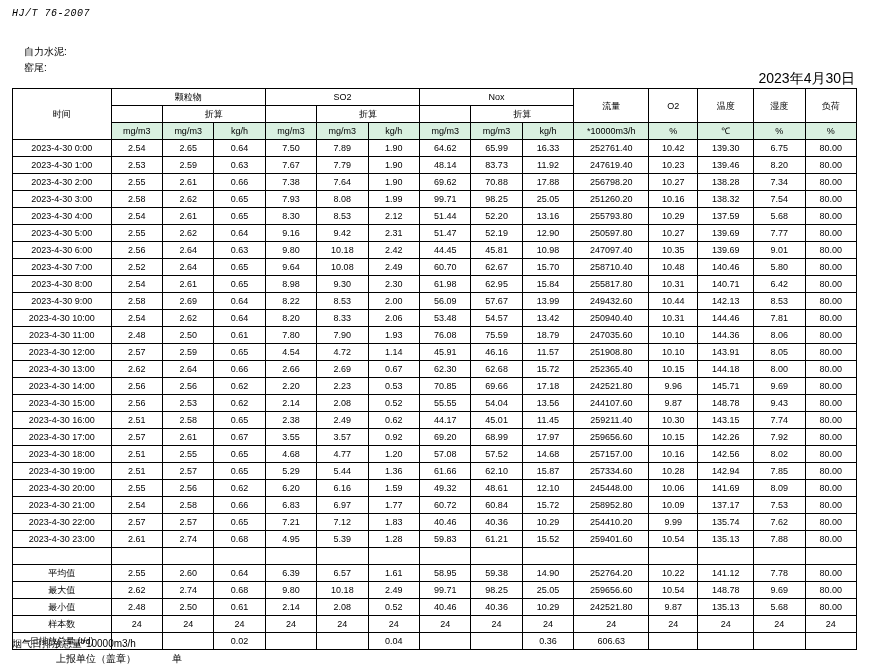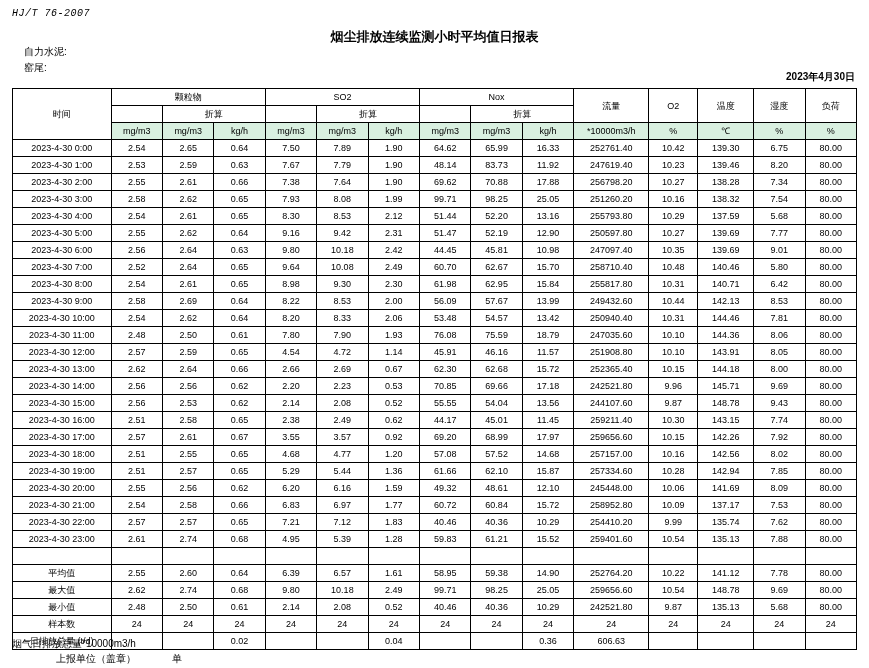--- a/index.html
+++ b/index.html
@@ -28,22 +28,21 @@
     font-weight: bold; font-size: 13px;
     font-family: "Liberation Sans", sans-serif;
   }
   .meta-left {
     position: absolute; left: 12px; top: 44px;
     line-height: 16px; font-size: 10px;
   }
   .meta-left div { white-space: nowrap; margin-left: 12px; }
   .meta-date {
     position: absolute; right: 14px; top: 70px;
-    font-size: 10px;
-    font-weight: bold;
+    font-size: 14px;
   }
 
   table.report {
     position: absolute; left: 12px; top: 88px;
     border-collapse: collapse;
     width: 845px;
     table-layout: fixed;
   }
   table.report td, table.report th {
     border: 1px solid #000;
@@ -69,21 +68,20 @@
   }
   .footnotes .row2 { position: relative; text-align: right; }
   .unit-label { position: absolute; left: 160px; top: 0; }
 </style>
 </head>
 <body>
 
 <div class="page">
 
   <div class="std-code">HJ/T  76-2007</div>
-  <div class="doc-title">烟尘排放连续监测小时平均值日报表</div>
 
   <div class="meta-left">
     <div>自力水泥:</div>
     <div>窑尾:</div>
   </div>
 
   <div class="meta-date">2023年4月30日</div>
 
   <table class="report">
     <colgroup>

